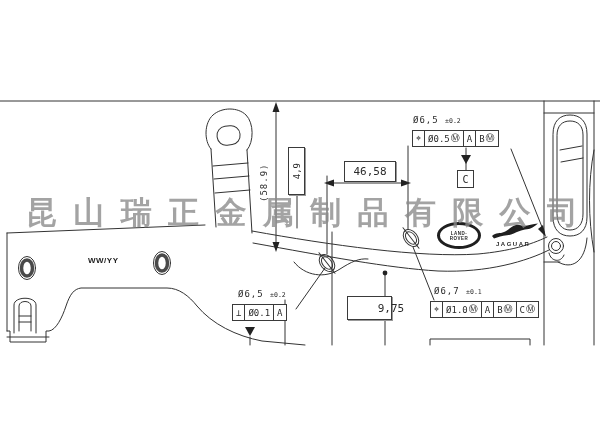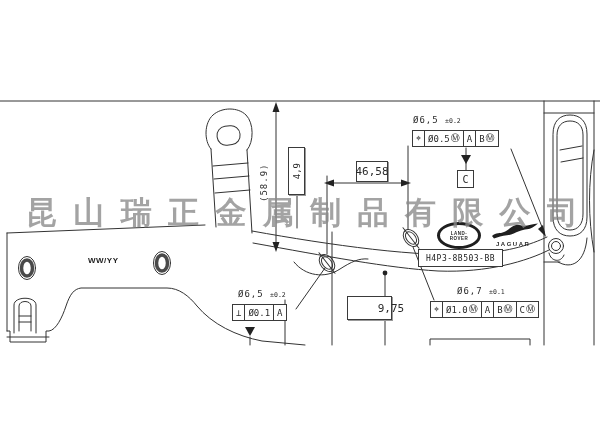--- a/index.html
+++ b/index.html
@@ -135,21 +135,21 @@
       <path d="M430,345 L430,339 L530,339 L530,345"></path>
     </g>
   </svg>
 
   <div class="abs dim-text vert" style="left:259px; top:120px; height:82px; font-size:9px; letter-spacing:1px;">(58.9)</div>
 
   <div class="abs dimbox" style="left:288px; top:147px; width:17px; height:48px;">
     <span class="vert" style="font-size:9px;">4,9</span>
   </div>
 
-  <div class="abs dimbox" style="left:356px; top:161px; width:32px; height:21px; font-size:11px;">
+  <div class="abs dimbox" style="left:344px; top:161px; width:52px; height:21px; font-size:11px;">
     <span>46,58</span>
   </div>
 
   <div class="abs dimbox" style="left:347px; top:296px; width:42px; height:24px; font-size:11px;padding-left:43px;">
     <span>9,75</span>
   </div>
 
   <div class="abs sizelabel" style="left:413px; top:115px;">
     <span>Ø6,5</span>
     <span class="tol">±0.2</span>
@@ -173,21 +173,21 @@
     <span>Ø6,5</span>
     <span class="tol">±0.2</span>
   </div>
   <div class="abs fcf" style="left:232px; top:304px;">
     <div class="cell">⊥</div>
     <div class="cell">Ø0.1</div>
     <div class="cell">A</div>
   </div>
   <div class="abs tri-down" style="left:245px; top:327px;"></div>
 
-  <div class="abs sizelabel" style="left:434px; top:286px;margin-left:23px;">
+  <div class="abs sizelabel" style="left:434px; top:286px;">
     <span>Ø6,7</span>
     <span class="tol">±0.1</span>
   </div>
   <div class="abs fcf" style="left:430px; top:301px;">
     <div class="cell">⌖</div>
     <div class="cell">
         <span>Ø1.0</span>
         <span class="mod">Ⓜ</span>
       </div>
     <div class="cell">A</div>
@@ -204,21 +204,20 @@
   <div class="abs lr-oval" style="left:437px; top:222px;">
     <span>LAND-</span>
     <span>ROVER</span>
   </div>
   <svg class="abs" style="left:491px; top:223px;" width="48" height="17" viewBox="0 0 48 17">
     <path fill="#1f1f1f" d="M1,13 C5,9 9,11 13,9 C18,7 20,3 25,2 C28,1.2 30,3 33,3
       C37,3 42,0.5 47,0.5 C43,4 40,6 36,6.2 C33,6.4 31,7.2 28,8.2
       C24,9.6 21,12 16,12.2 C11,12.4 7,14.2 3,15.4 Z"></path>
   </svg>
   <div class="abs jag-text" style="left:496px; top:241px;">JAGUAR</div>
-  <div class="abs pnbox" style="left:418px; top:249px; width:85px; height:18px;">H4P3-8B503-BB</div>
 
   <div class="abs stamp" style="left:88px; top:256px;">WW/YY</div>
 
   <div id="watermark" style="color: rgb(138, 138, 138);">
       <span>昆</span>
       <span>山</span>
       <span>瑞</span>
       <span>正</span>
       <span>金</span>
       <span>属</span>

